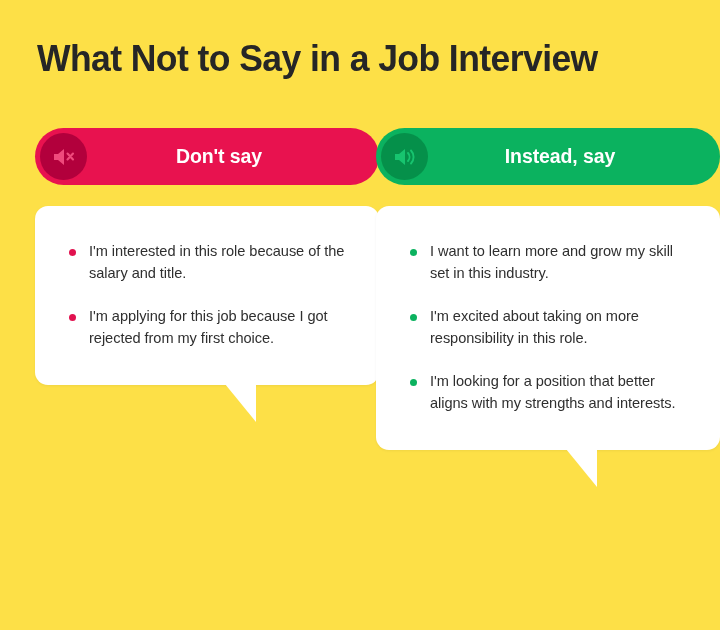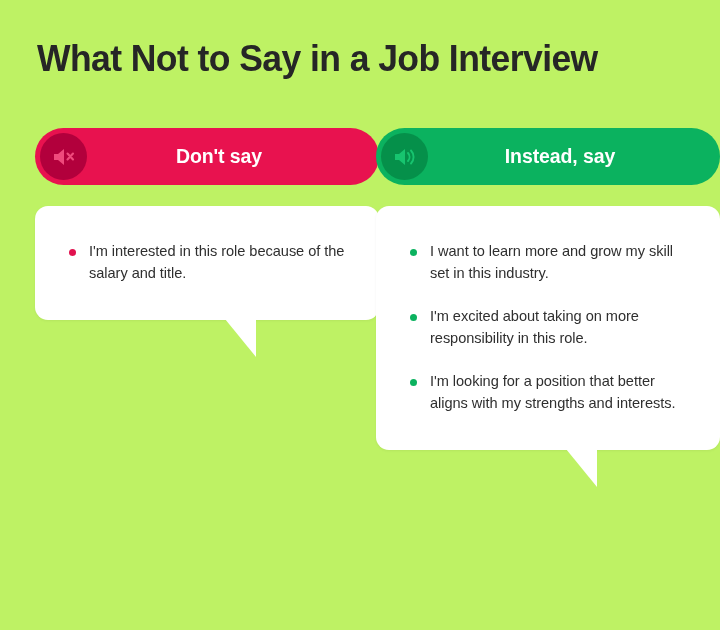--- a/index.html
+++ b/index.html
@@ -10,21 +10,21 @@
     width: 720px;
     height: 630px;
     background: #eeeeee;
     font-family: "Liberation Sans", sans-serif;
     overflow: hidden;
   }
   .canvas {
     position: relative;
     width: 720px;
     height: 630px;
-    background: #bef264;
+    background: #fde047;
   }
 
   
   .page-title {
     position: absolute;
     left: 37px;
     top: 38px;
     font-family: "Liberation Sans Narrow", "Liberation Sans", sans-serif;
     font-size: 37px;
     font-weight: bold;
@@ -143,20 +143,21 @@
           <path d="M3 8 h4 L13 3 v16 L7 14 H3 z" fill="#ef4b7c"></path>
           <path d="M16.5 7.5 L22 13.5 M22 7.5 L16.5 13.5" stroke="#ef4b7c" stroke-width="2.1" stroke-linecap="round" fill="none"></path>
         </svg>
       </div>
       <div class="pill-label">Don't say</div>
     </div>
 
     <div class="card">
       <ul class="bullet-list list-dont">
         <li>I'm interested in this role because of the salary and title.</li>
+        <li>I'm applying for this job because I got rejected from my first choice.</li>
       </ul>
       <div class="card-tail"></div>
     </div>
 
   </div>
 
   <div class="column right">
 
     <div class="pill instead">
       <div class="pill-icon-circle">

